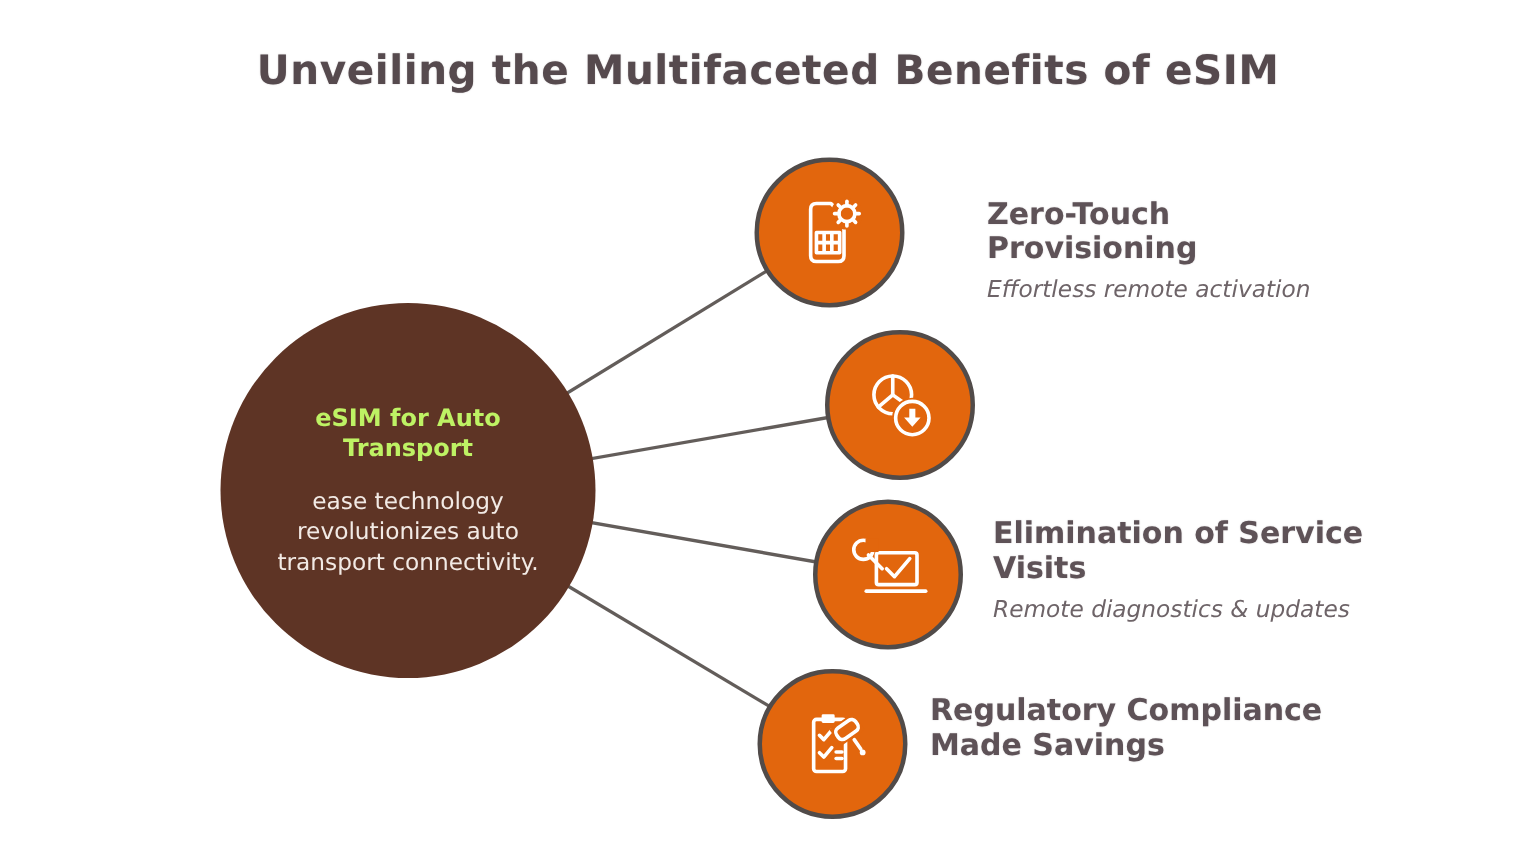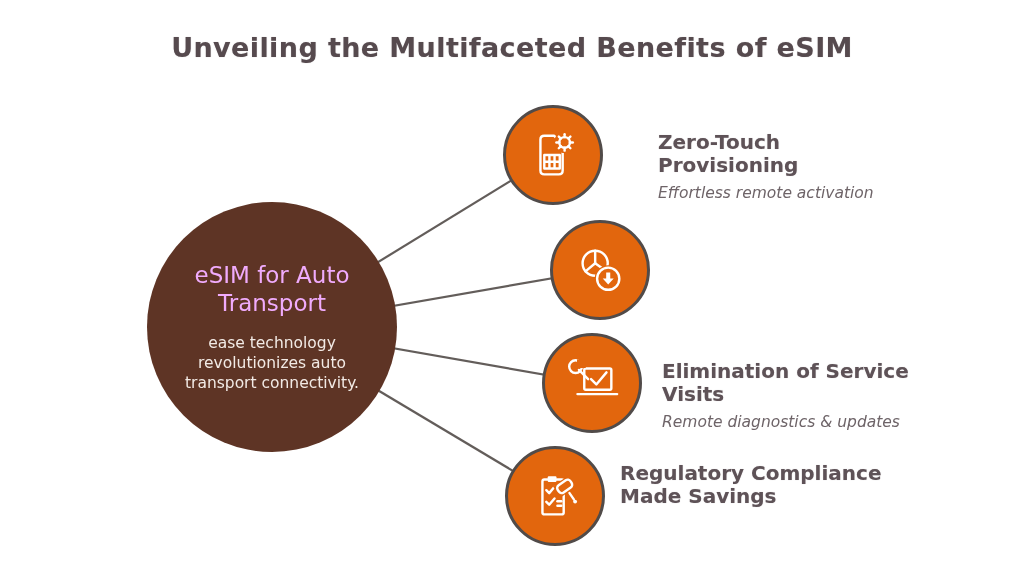--- a/index.html
+++ b/index.html
@@ -45,23 +45,23 @@
     border-radius: 50%;
     background: var(--center-fill, #5e3425);
     display: flex;
     flex-direction: column;
     align-items: center;
     justify-content: center;
     padding: 30px;
     text-align: center;
   }
   .center-heading {
-    color: #f0abfc;
-    font-size: 23px;
-    font-weight: normal;
+    color: #bef264;
+    font-size: 16px;
+    font-weight: bold;
     line-height: 1.25;
     margin-bottom: 15px;
   }
   .center-desc {
     color: #f2eae5;
     font-size: 15.5px;
     line-height: 1.3;
   }
 
   .node {
@@ -80,21 +80,21 @@
   .node .mask   { fill: var(--node-fill, #e2660d); stroke: none; }
 
   .node-1 { left: 503px; top: 105px; }
   .node-2 { left: 550px; top: 220px; }
   .node-3 { left: 542px; top: 333px; }
   .node-4 { left: 505px; top: 446px; }
 
   .label { position: absolute; }
   .label-1 { left: 620px; top: 131px; width: 220px; margin-left: 38px; }
   .label-2 { left: 666px; top: 244px; width: 270px; }
-  .label-3 { left: 662px; top: 360px; width: 290px; }
+  .label-3 { left: 662px; top: 344px; width: 290px; }
   .label-4 { left: 620px; top: 462px; width: 270px; }
 
   .item-title {
     font-size: 20px;
     font-weight: bold;
     line-height: 1.16;
     color: var(--item-title-color, #5e5257);
     text-shadow: 0 0 1px rgba(94,82,87,0.3);
   }
   .item-subtitle {

